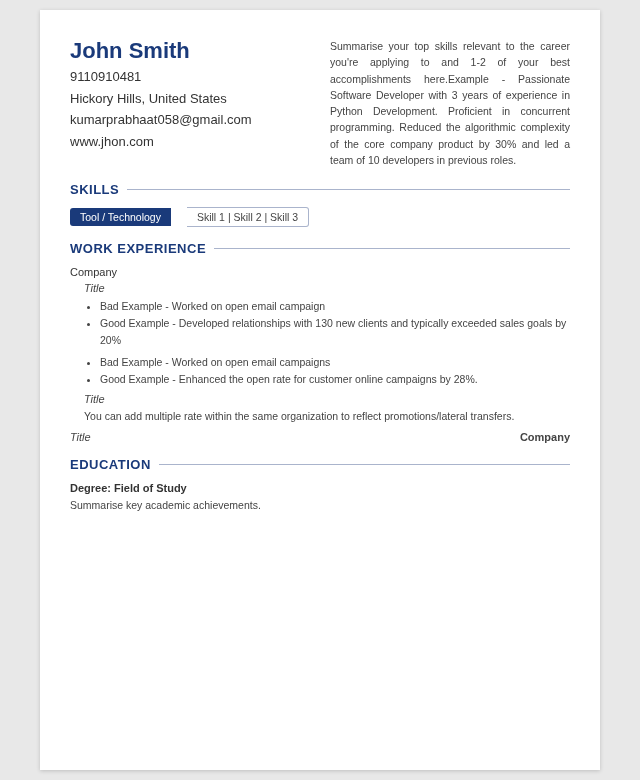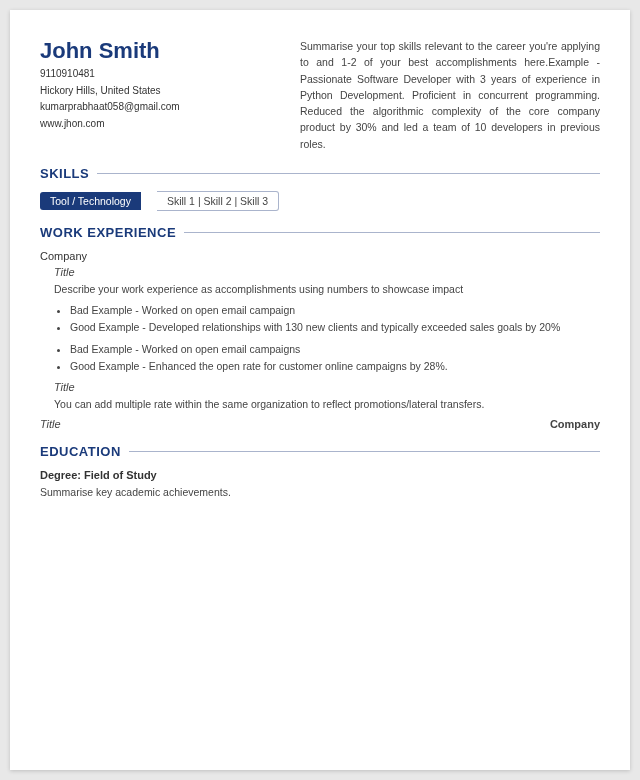--- a/index.html
+++ b/index.html
@@ -9,21 +9,21 @@
       color: #333;
       background: #e8e8e8;
       display: flex;
       justify-content: center;
       align-items: flex-start;
       min-height: 780px;
       padding: 10px;
     }
     .resume-page {
       background: #fff;
-      width: 620px;
+      width: 560px;
       min-height: 760px;
       padding: 28px 30px 30px 30px;
       box-shadow: 0 1px 4px rgba(0,0,0,0.18);
     }
     
     .header-section {
       display: flex;
       gap: 20px;
       margin-bottom: 14px;
     }
@@ -45,21 +45,21 @@
       line-height: 1.2;
       margin-bottom: 2px;
     }
     .title {
       font-size: 12px;
       font-weight: bold;
       color: #333;
       margin-bottom: 6px;
     }
     .contact-info {
-      font-size: 10px;
+      font-size: 13px;
       color: #333;
       line-height: 1.65;
     }
     
     .section-header {
       display: flex;
       align-items: center;
       margin-bottom: 10px;
       margin-top: 14px;
     }
@@ -192,21 +192,20 @@
 
   <div class="section-header">
     <span class="section-title">WORK EXPERIENCE</span>
     <div class="section-line"></div>
   </div>
 
   <div class="company-name">Company</div>
 
   <div>
     <div class="job-title">Title</div>
-    <div class="job-desc">Describe your work experience as accomplishments using numbers to showcase impact</div>
     <ul class="bullet-list">
       <li>Bad Example - Worked on open email campaign</li>
       <li>Good Example - Developed relationships with 130 new clients and typically exceeded sales goals by 20%</li>
     </ul>
   </div>
 
   <div>
     <ul class="bullet-list">
       <li>Bad Example - Worked on open email campaigns</li>
       <li>Good Example - Enhanced the open rate for customer online campaigns by 28%.</li>

